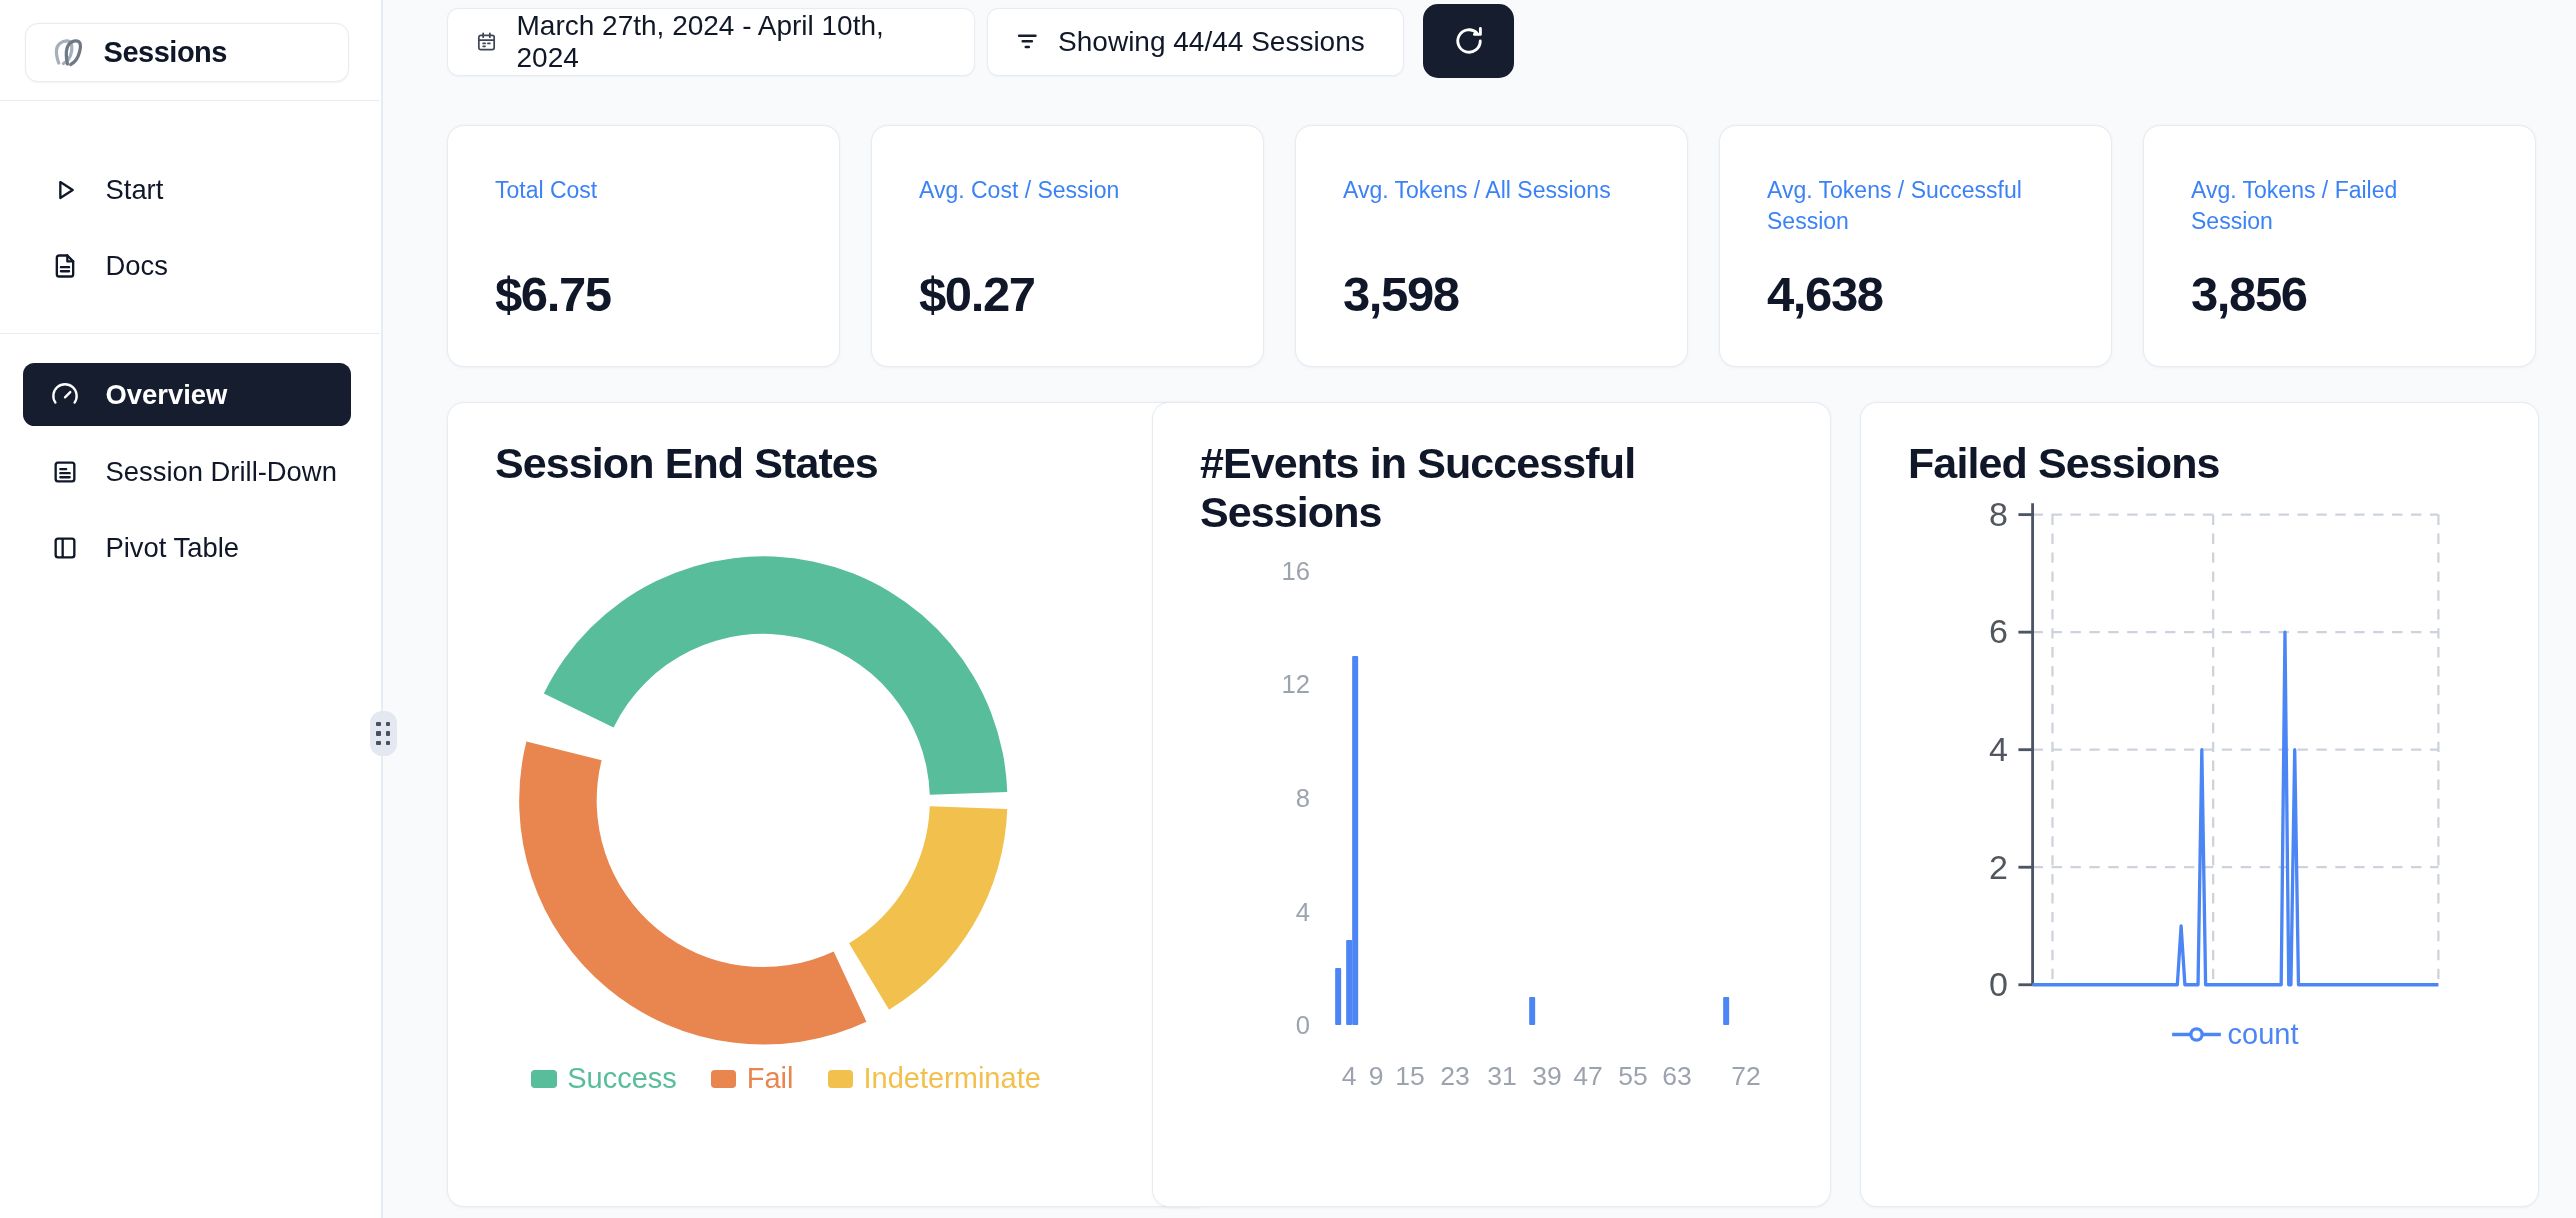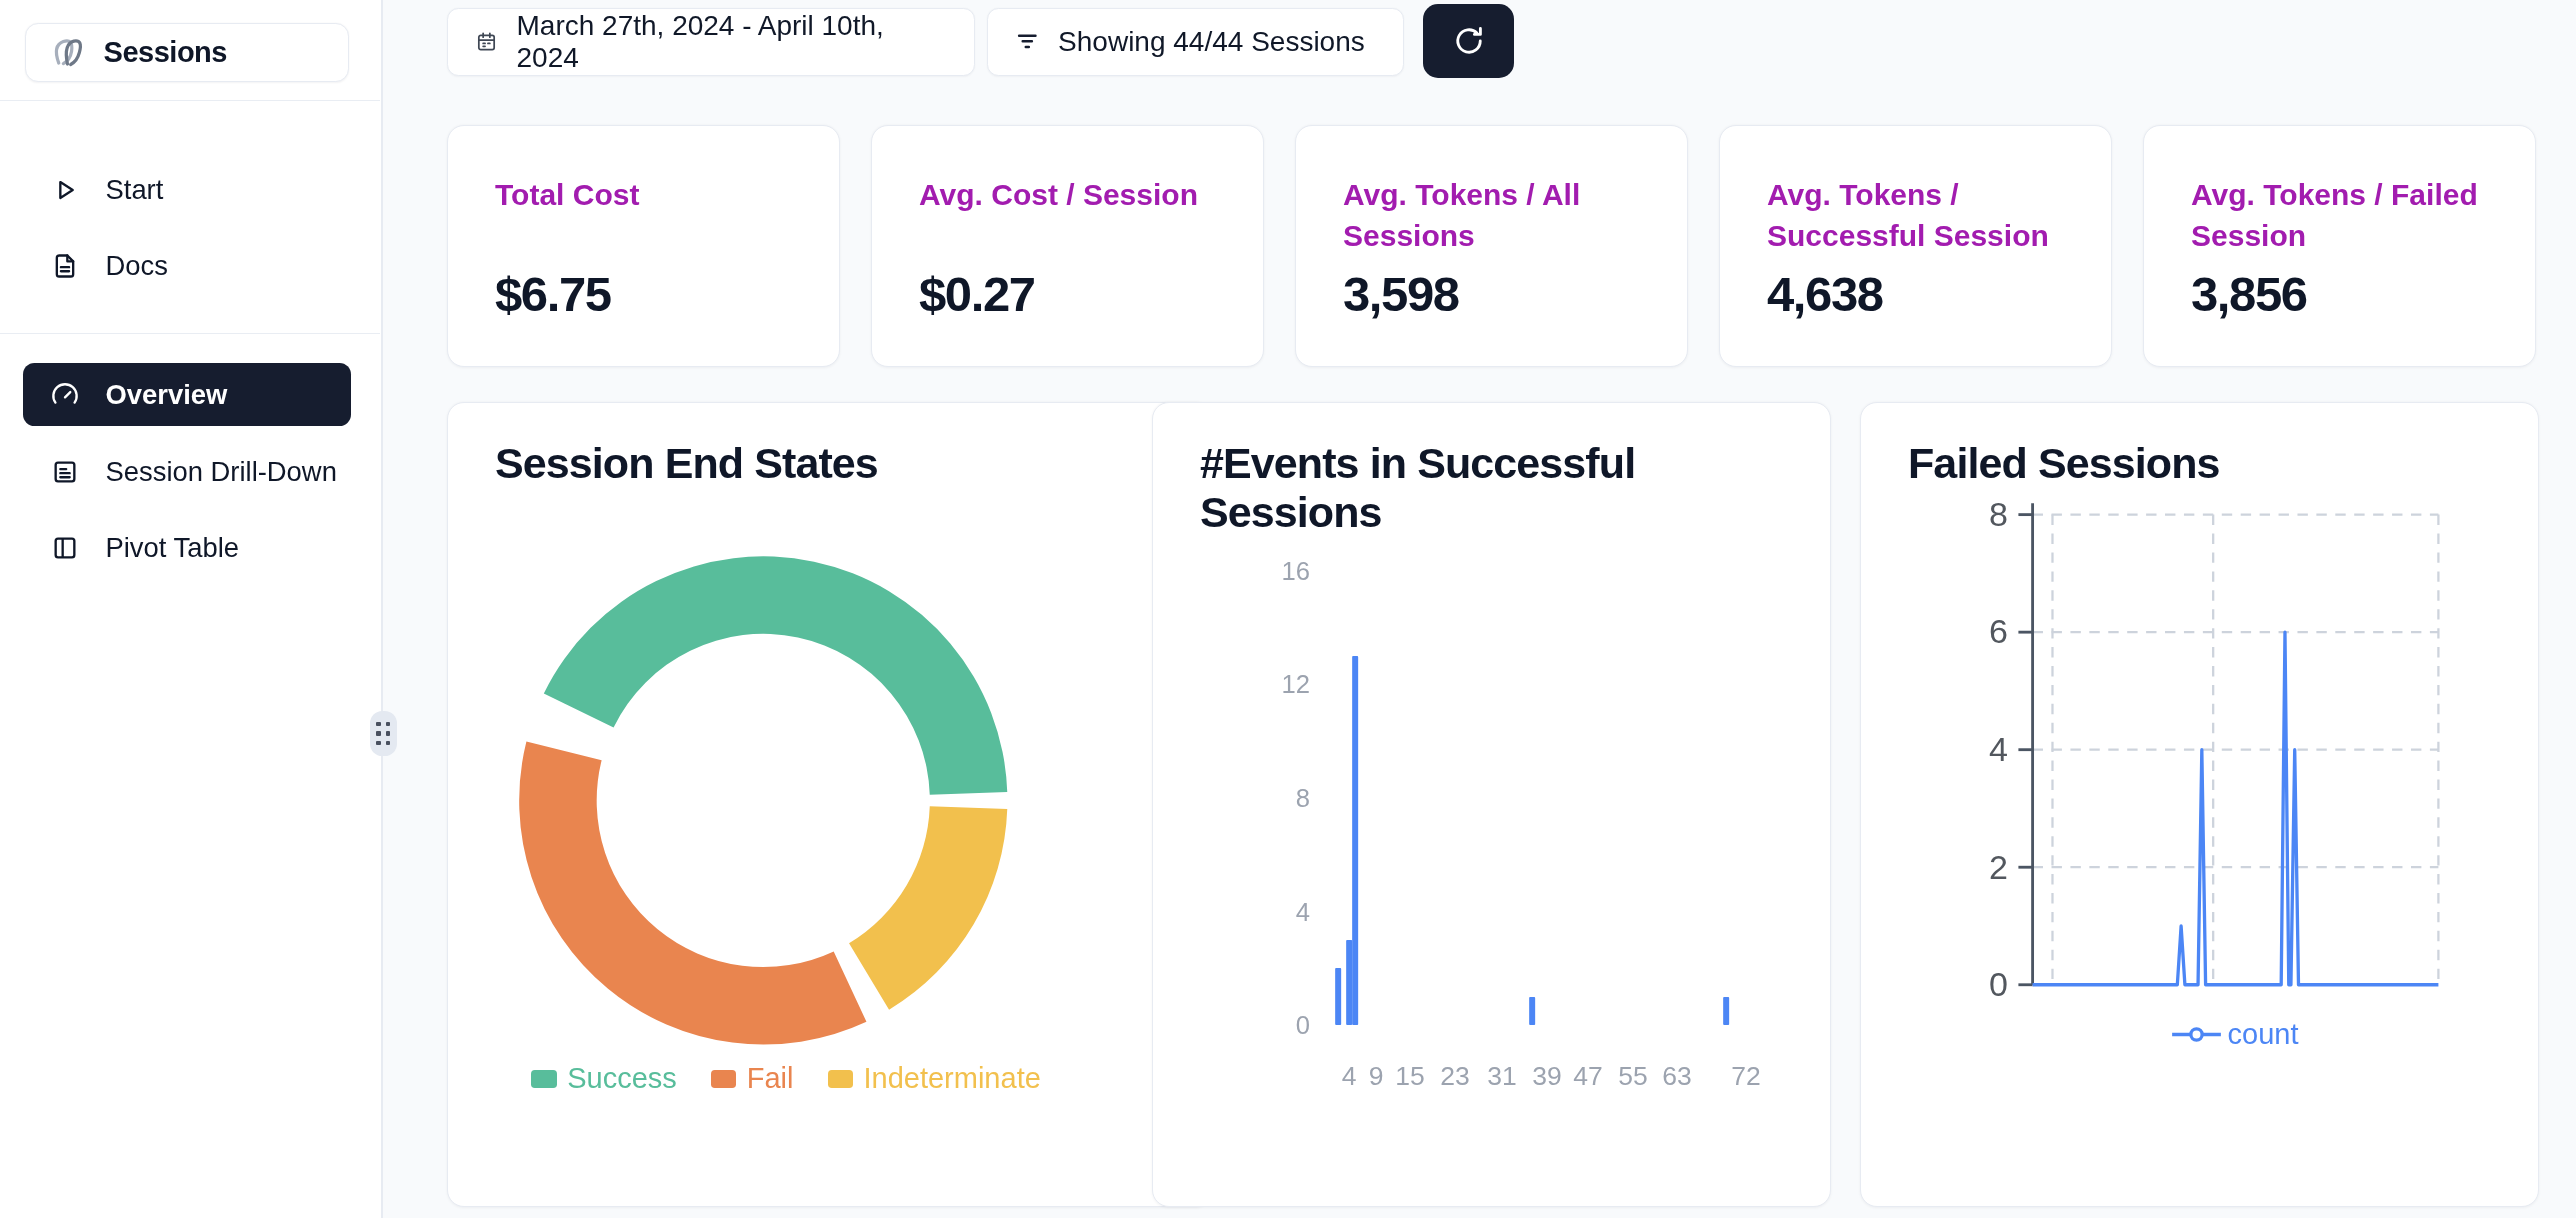--- a/index.html
+++ b/index.html
@@ -24,21 +24,21 @@
   .handle .dots i{width:4.7px;height:4.7px;background:#49505F;border-radius:0.9px}
 
   
   .tbtn{position:absolute;top:7.6px;height:68px;background:#fff;border:1.9px solid #E7EBF2;border-radius:11.4px;display:flex;align-items:center;box-sizing:border-box;font-size:28px;font-weight:500;color:#101828;box-shadow:0 0.9px 1.9px rgba(16,24,40,.04);cursor:pointer}
   #date-btn{left:447px;width:528px;padding:0 26.5px;gap:19px}
   #filter-btn{left:987px;width:417px;padding:0 26.5px;gap:19px}
   #refresh-btn{position:absolute;left:1423px;top:3.8px;width:91px;height:74px;background:#161D2F;border:none;border-radius:15px;display:flex;align-items:center;justify-content:center;cursor:pointer}
 
   
   .stat-card{position:absolute;top:125px;width:393px;height:242px;background:#fff;border:1.9px solid #E7EBF2;border-radius:17px;box-sizing:border-box;padding:49px 38px 0 47px;box-shadow:0 0.9px 2.8px rgba(16,24,40,.05)}
-  .stat-label{font-size:30px;font-weight:700;line-height:1.35;color:#a21caf;max-width:293px}
+  .stat-label{font-size:23px;font-weight:400;line-height:1.35;color:#3b82f6;max-width:293px}
   .stat-value{position:absolute;left:47px;top:140px;font-size:49px;font-weight:800;letter-spacing:-1.4px;color:#0F1728}
 
   
   .chart-card{position:absolute;top:402px;height:805px;background:#fff;border:1.9px solid #E7EBF2;border-radius:17px;box-sizing:border-box;box-shadow:0 0.9px 2.8px rgba(16,24,40,.05)}
   #card-donut{left:447px;width:765px}
   #card-events{left:1152px;width:679px}
   #card-failed{left:1860px;width:679px}
   .chart-title{position:absolute;left:47px;top:36px;font-size:43px;font-weight:800;letter-spacing:-0.9px;line-height:1.14;max-width:530px;color:#0F1728}
 
   

